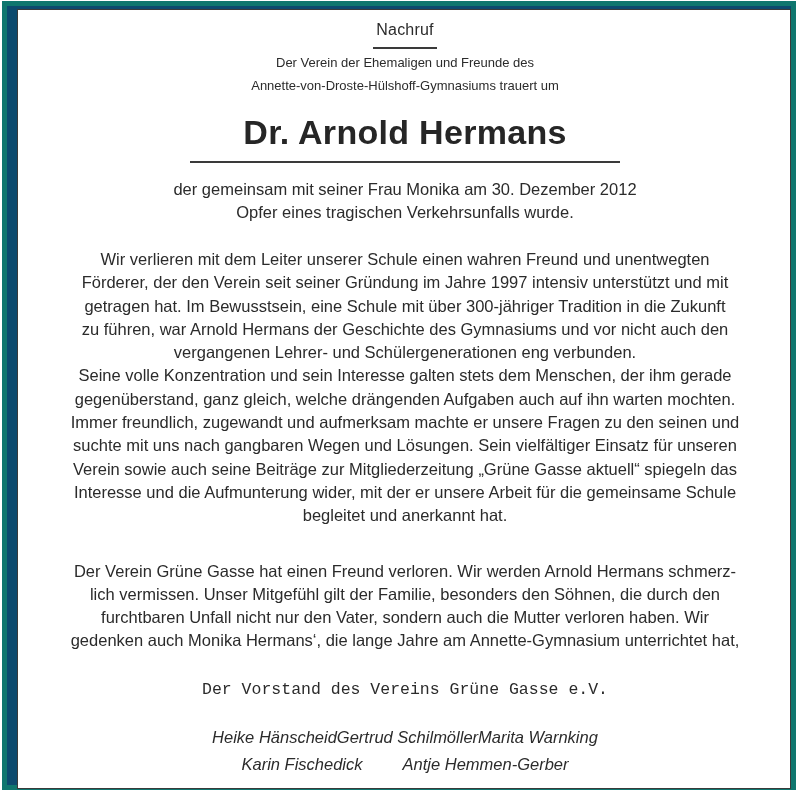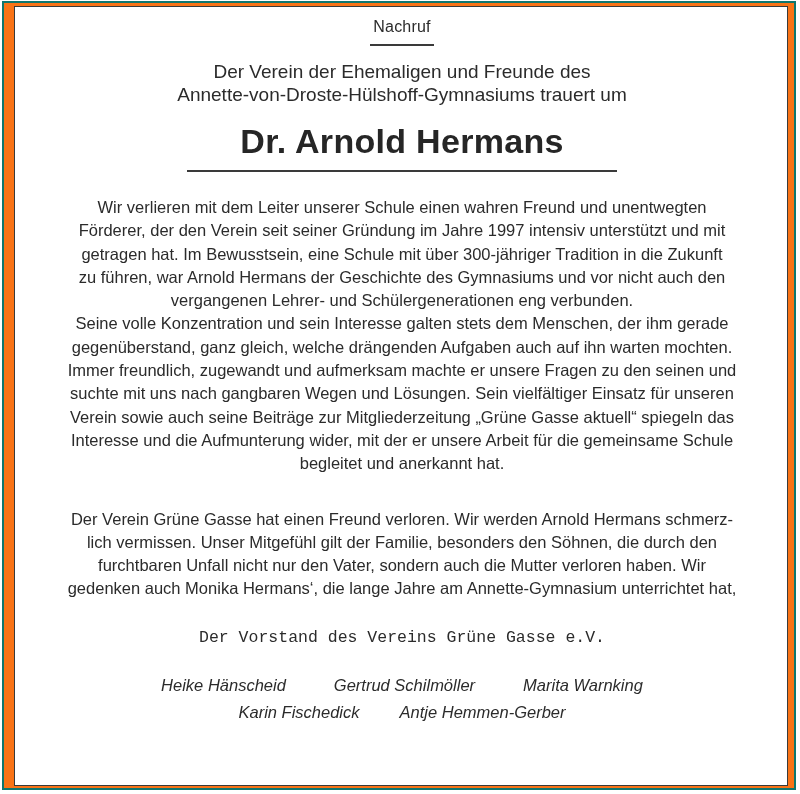--- a/index.html
+++ b/index.html
@@ -15,23 +15,23 @@
     color: #2b2b2b;
   }
 
   
   .notice-frame {
     position: absolute;
     left: 2px;
     top: 1px;
     width: 794px;
     height: 789px;
-    border: 2px solid #0f766e;
+    border: 5px solid #0f766e;
     box-sizing: border-box;
-    background: #f97316;
+    background: #0c4a6e;
   }
   .notice-inner {
     position: absolute;
     left: 10px;
     top: 3px;
     width: 774px;
     height: 780px;
     border: 1.5px solid #3a3a3a;
     box-sizing: border-box;
     background: #ffffff;
@@ -56,22 +56,22 @@
   }
   .kicker-rule {
     width: 64px;
     height: 0;
     margin: 7px auto 0 auto;
     border-top: 2px solid #3a3a3a;
   }
 
   
   .intro {
-    margin-top: 14px;
-    font-size: 19px;
+    margin-top: 2px;
+    font-size: 13px;
     line-height: 23px;
     color: #2b2b2b;
   }
 
   
   .name {
     margin-top: 15px;
     font-size: 34px;
     line-height: 40px;
     font-weight: 600;
@@ -120,21 +120,21 @@
     font-style: italic;
     font-size: 16.5px;
     line-height: 25px;
     color: #2b2b2b;
   }
   .sig-row {
     display: flex;
     justify-content: center;
     white-space: nowrap;
   }
-  .sig-row.row-1 { gap: 48px; }
+  .sig-row.row-1 { }
   .sig-row.row-2 { gap: 40px; margin-top: 2px; }
   .sig-name { display: inline-block; }
 </style>
 </head>
 <body>
 
 <div class="notice-frame">
   <div class="notice-inner">
 
     <div class="notice-content">
@@ -143,20 +143,24 @@
       <div class="kicker-rule"></div>
 
       <div class="intro">
         <div class="body-line">Der Verein der Ehemaligen und Freunde des</div>
         <div class="body-line">Annette-von-Droste-Hülshoff-Gymnasiums trauert um</div>
       </div>
 
       <div class="name">Dr. Arnold Hermans</div>
       <div class="name-rule"></div>
 
+      <div class="circumstance">
+        <div class="body-line">der gemeinsam mit seiner Frau Monika am 30. Dezember 2012</div>
+        <div class="body-line">Opfer eines tragischen Verkehrsunfalls wurde.</div>
+      </div>
 
       <div class="body-block first">
         <div class="body-line">Wir verlieren mit dem Leiter unserer Schule einen wahren Freund und unentwegten</div>
         <div class="body-line">Förderer, der den Verein seit seiner Gründung im Jahre 1997 intensiv unterstützt und mit</div>
         <div class="body-line">getragen hat. Im Bewusstsein, eine Schule mit über 300-jähriger Tradition in die Zukunft</div>
         <div class="body-line">zu führen, war Arnold Hermans der Geschichte des Gymnasiums und vor nicht auch den</div>
         <div class="body-line">vergangenen Lehrer- und Schülergenerationen eng verbunden.</div>
       </div>
 
       <div class="body-block second">

